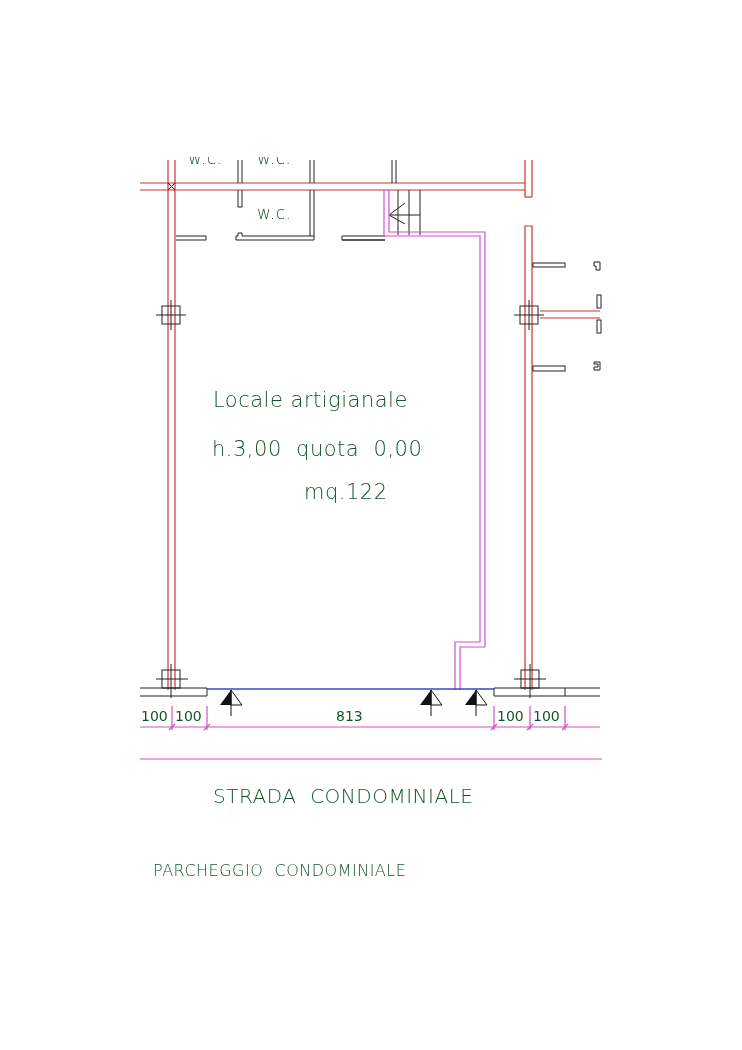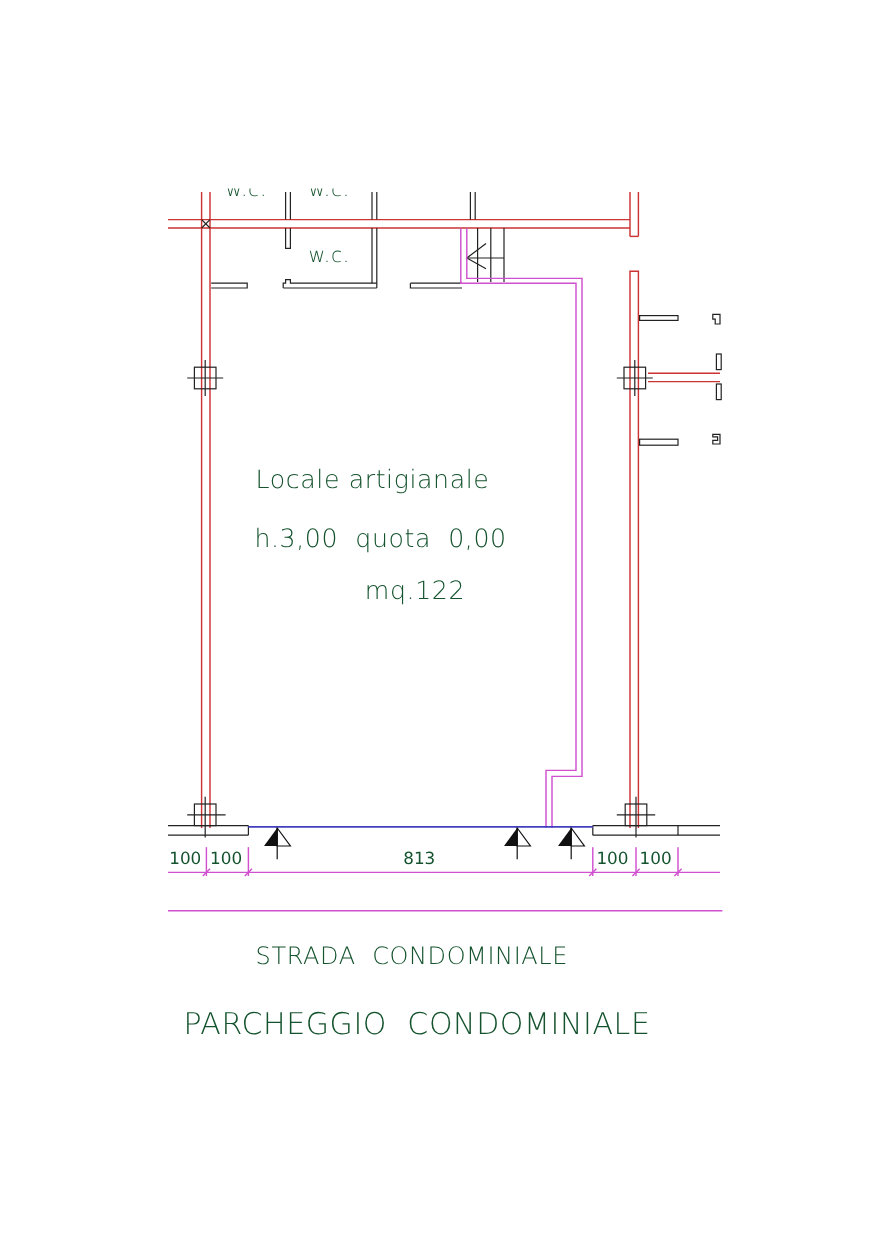--- a/index.html
+++ b/index.html
@@ -150,13 +150,13 @@
 <div class="lbl" style="left:212px; top:437px; font-size:21px; white-space: pre;">h.3,00  quota  0,00</div>
 <div class="lbl" style="left:280px; top:480px; font-size:21px;margin-left:24px;">mq.122</div>
 
 <div class="dim" style="left:141px; top:708px;">100</div>
 <div class="dim" style="left:175px; top:708px;">100</div>
 <div class="dim" style="left:336px; top:708px;text-align:right;">813</div>
 <div class="dim" style="left:497px; top:708px;">100</div>
 <div class="dim" style="left:533px; top:708px;">100</div>
 
 <div class="lbl" style="left:184px; top:784px; font-size:20px; white-space: pre; margin-left: 29px;">STRADA  CONDOMINIALE</div>
-<div class="lbl" style="left:153px; top:839px; font-size:25px; white-space: pre;">PARCHEGGIO  CONDOMINIALE</div>
+<div class="lbl" style="left:153px; top:861px; font-size:16px; white-space: pre;">PARCHEGGIO  CONDOMINIALE</div>
 
 </body></html>

